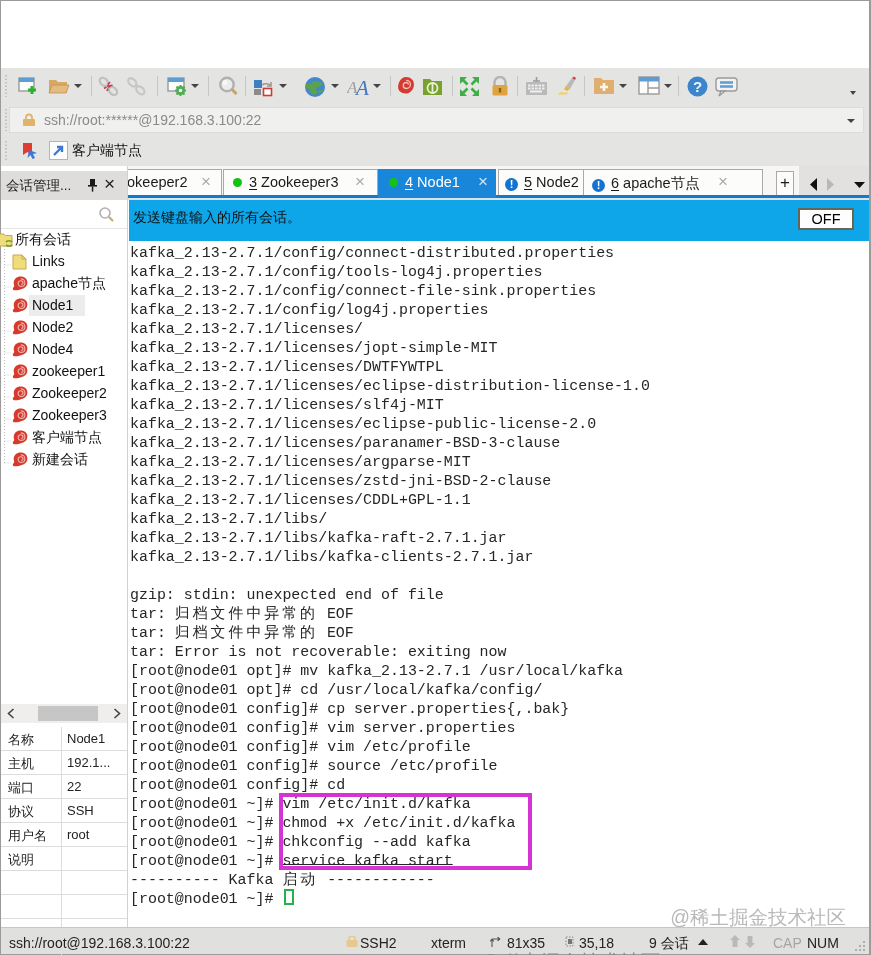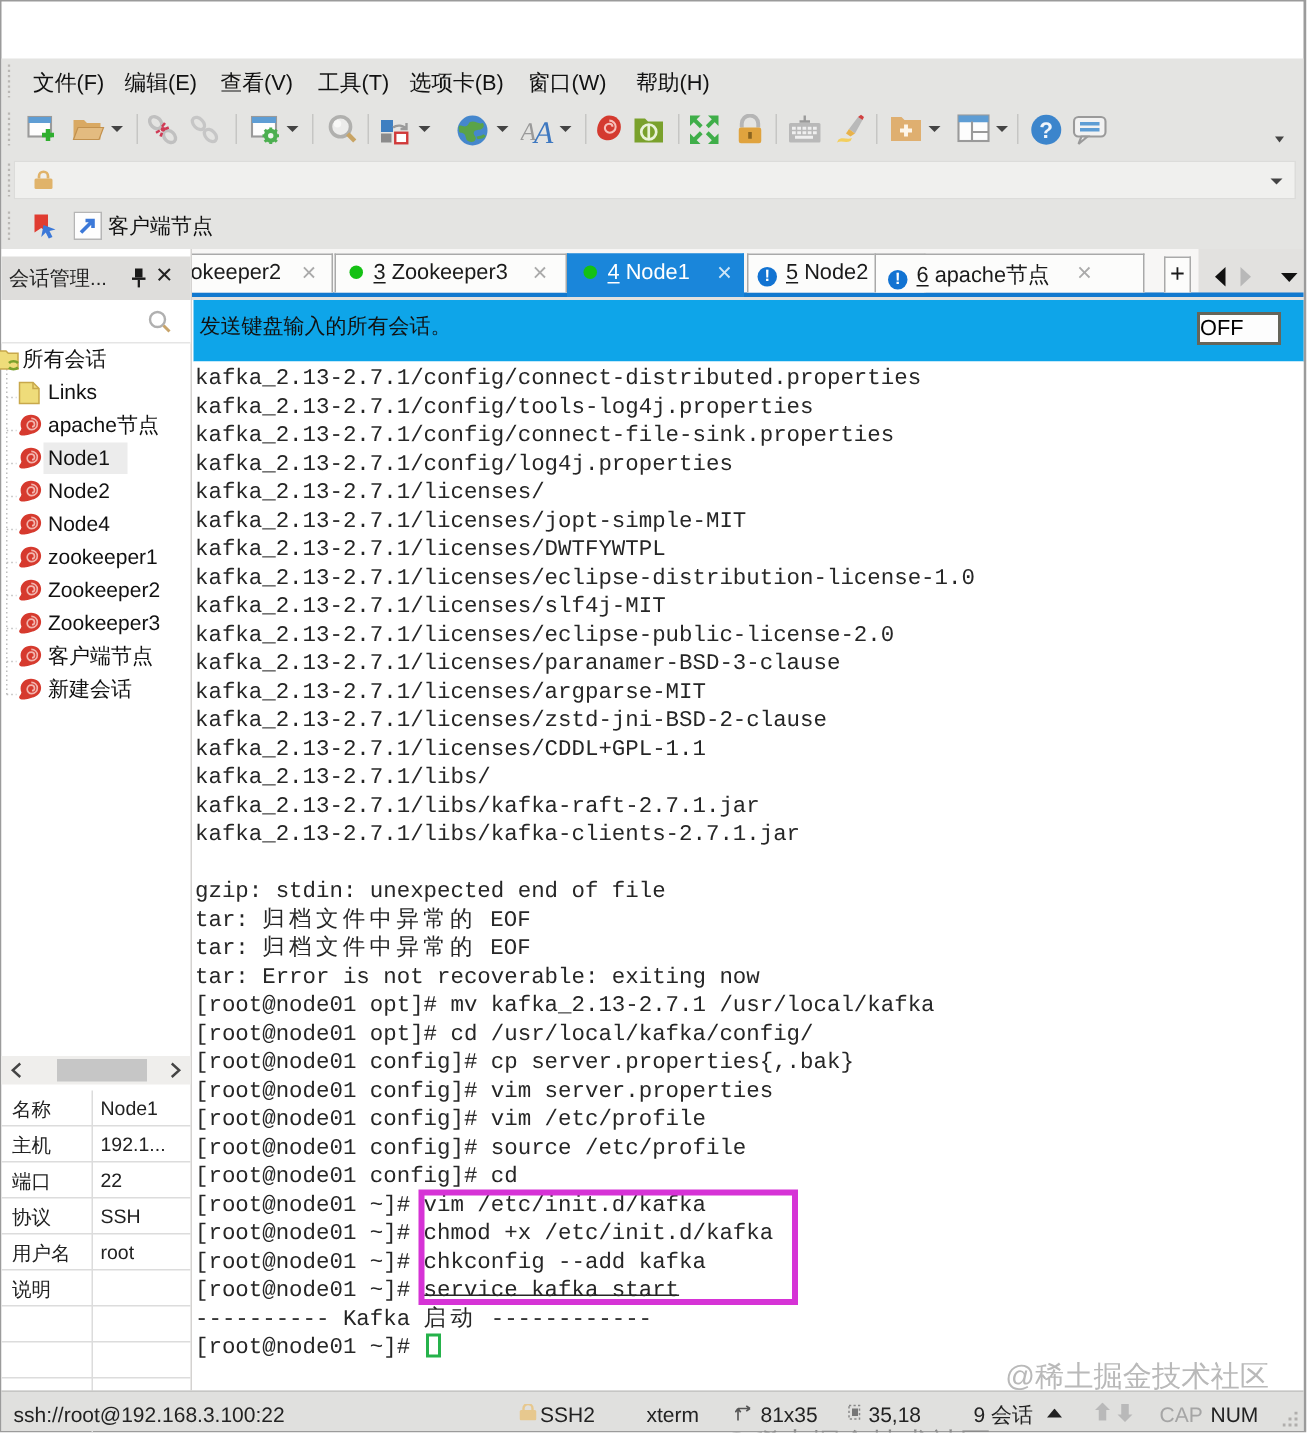--- a/index.html
+++ b/index.html
@@ -42,51 +42,39 @@
 .ti .tlabel { position:absolute; left:31px; top:2px; }
 .ti .ticn { position:absolute; left:11px; top:3px; }
 #sbscroll { position:absolute; left:0; top:538px; width:100%; height:19px; background:#efeeec; }
 #sbprops { position:absolute; left:0; top:561px; width:100%; font-size:13px; color:#222; }
 .prow { position:absolute; left:0; width:100%; height:24px; border-bottom:1px solid #dcdcdc; }
 .prow .pk { position:absolute; left:7px; top:4px; }
 .prow .pv { position:absolute; left:66px; top:4px; }
 .pdiv { position:absolute; left:60px; top:0; width:1px; height:360px; background:#dcdcdc; }
 
 #yellowbar { position:absolute; left:128px; top:199px; right:0; height:41px; background:#0ea5e9; font-size:14px; color:#111; }
-#offbtn { position:absolute; right:15px; top:8px; width:56px; height:22px; background:#fdfdfd; border:2px solid #65655a; text-align:left; font-size:14.5px; line-height:18px; color:#000; }
+#offbtn { position:absolute; right:15px; top:8px; width:56px; height:22px; background:#fdfdfd; border:2px solid #65655a; text-align:center; font-size:14.5px; line-height:18px; color:#000; }
 
 #term { position:absolute; left:128px; top:240px; right:0; bottom:27px; background:#fff; overflow:hidden; }
 #termtext { position:absolute; left:1px; top:3px; font-family:"Liberation Mono",monospace; font-size:14.95px; line-height:19px; color:#262626; white-space:pre; }
 .cjk { letter-spacing:2.95px;margin-top:24px; }
 u { text-decoration-skip-ink:none; text-underline-offset:-1px; }
 .tab u { text-underline-offset:2px; }
 #annot { position:absolute; left:150px; top:552px; width:253px; height:77px; border:4px solid #d633d6; }
 #cursor { position:absolute; left:155px; top:648px; width:10px; height:16px; border:2px solid #26b24b; }
 #watermark { position:absolute; right:23px; bottom:-4px; font-size:19.5px; color:#b9b9b9; }
 
 #statusbar { position:absolute; left:0; bottom:0; width:100%; height:27px; background:#e0e0de; border-top:1px solid #c6c6c4; font-size:14px; color:#222; }
 #statusbar span { position:absolute; top:7px; white-space:nowrap; }
 </style>
 </head>
 <body>
 <div id="win">
 
 
-  <div id="menubar">
-    <svg style="position:absolute;left:2px;top:3px" width="6" height="24" viewBox="0 0 6 24">
-        <path d="M3 1v22" stroke="#b9b7b4" stroke-width="1.5" stroke-dasharray="1.5 2"></path>
-      </svg>
-    <span style="left:21px">文件(F)</span>
-    <span style="left:82px">编辑(E)</span>
-    <span style="left:146px">查看(V)</span>
-    <span style="left:211px">工具(T)</span>
-    <span style="left:272px">选项卡(B)</span>
-    <span style="left:351px">窗口(W)</span>
-    <span style="left:423px">帮助(H)</span>
-  </div>
 
   <div id="toolbar">
     <svg style="position:absolute;left:2px;top:6px" width="6" height="24" viewBox="0 0 6 24">
         <path d="M3 1v22" stroke="#b9b7b4" stroke-width="1.5" stroke-dasharray="1.5 2"></path>
       </svg>
 
     <svg class="ticon" style="left:17px" width="21" height="21" viewBox="0 0 21 21">
         <rect x="1" y="2" width="15" height="13" fill="#fdfdfd" stroke="#9a9a9a" stroke-width="1.4"></rect>
         <rect x="1" y="2" width="15" height="4" fill="#5e9dd4"></rect>
         <path d="M14 10v8M10 14h8" stroke="#2faf2f" stroke-width="3"></path>
@@ -253,20 +241,21 @@
 
   <div id="addrrow">
     <svg style="position:absolute;left:2px;top:4px" width="6" height="24" viewBox="0 0 6 24">
         <path d="M3 1v22" stroke="#b9b7b4" stroke-width="1.5" stroke-dasharray="1.5 2"></path>
       </svg>
     <div id="addrbox">
       <svg style="position:absolute;left:12px;top:5px" width="14" height="14" viewBox="0 0 14 14">
           <rect x="1" y="6" width="12" height="7" rx="1" fill="#e0b36a"></rect>
           <path d="M4 6V4.5a3 3 0 0 1 6 0V6" fill="none" stroke="#e0b36a" stroke-width="1.8"></path>
         </svg>
+      <div id="addrtext">ssh://root:******@192.168.3.100:22</div>
       <div class="tarrow" style="right:8px;top:11px"></div>
     </div>
   </div>
 
   <div id="bookmarks">
     <svg style="position:absolute;left:2px;top:4px" width="6" height="22" viewBox="0 0 6 22">
         <path d="M3 1v20" stroke="#b9b7b4" stroke-width="1.5" stroke-dasharray="1.5 2"></path>
       </svg>
     <svg style="position:absolute;left:21px;top:6px" width="16" height="18" viewBox="0 0 16 18">
         <path d="M1 1h9v12l-4.5-3L1 13Z" fill="#e03c31"></path>

